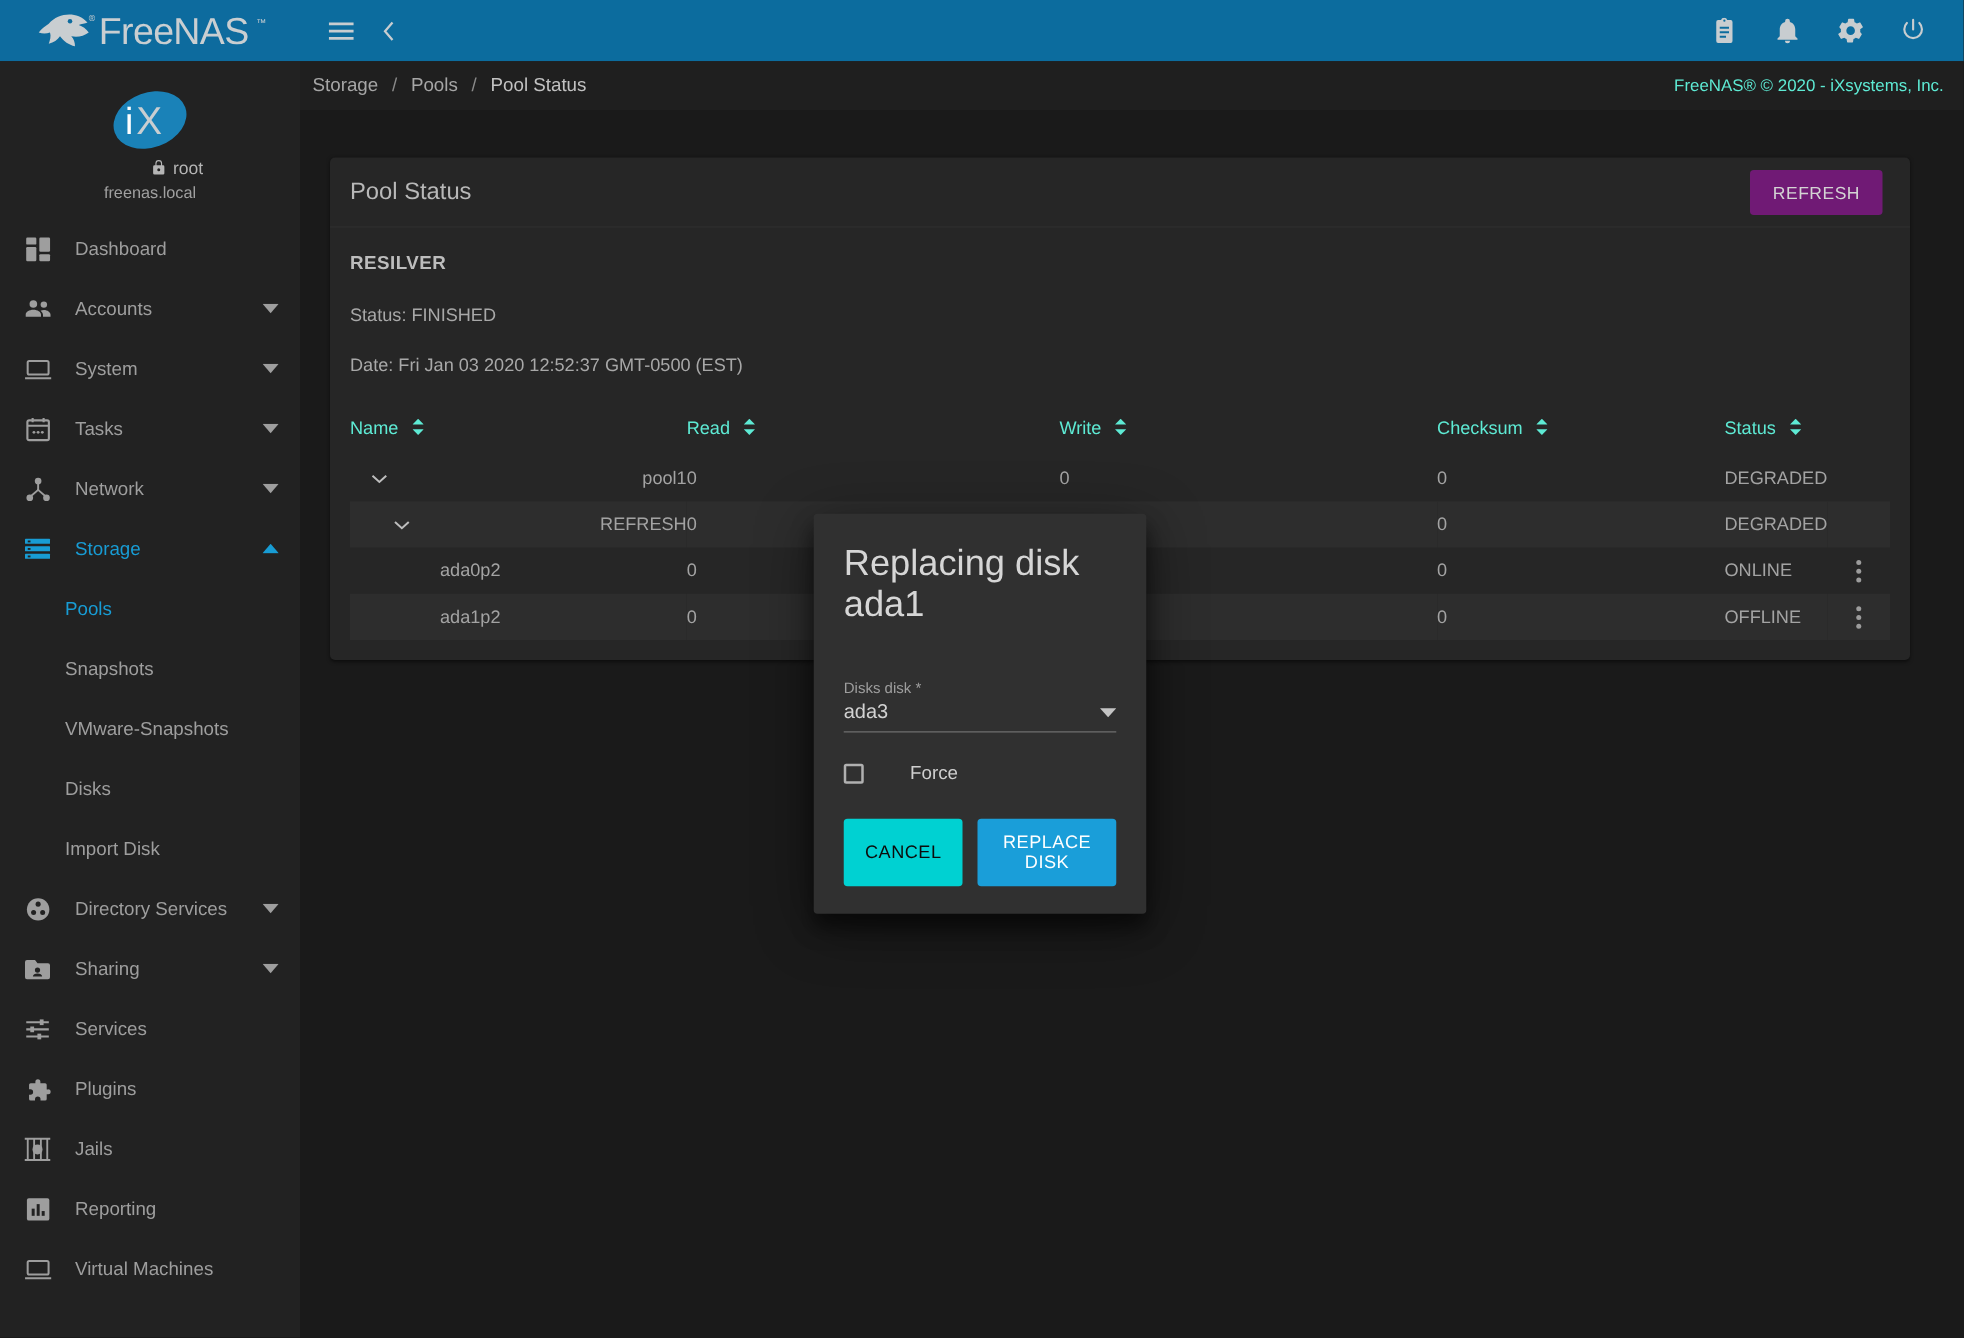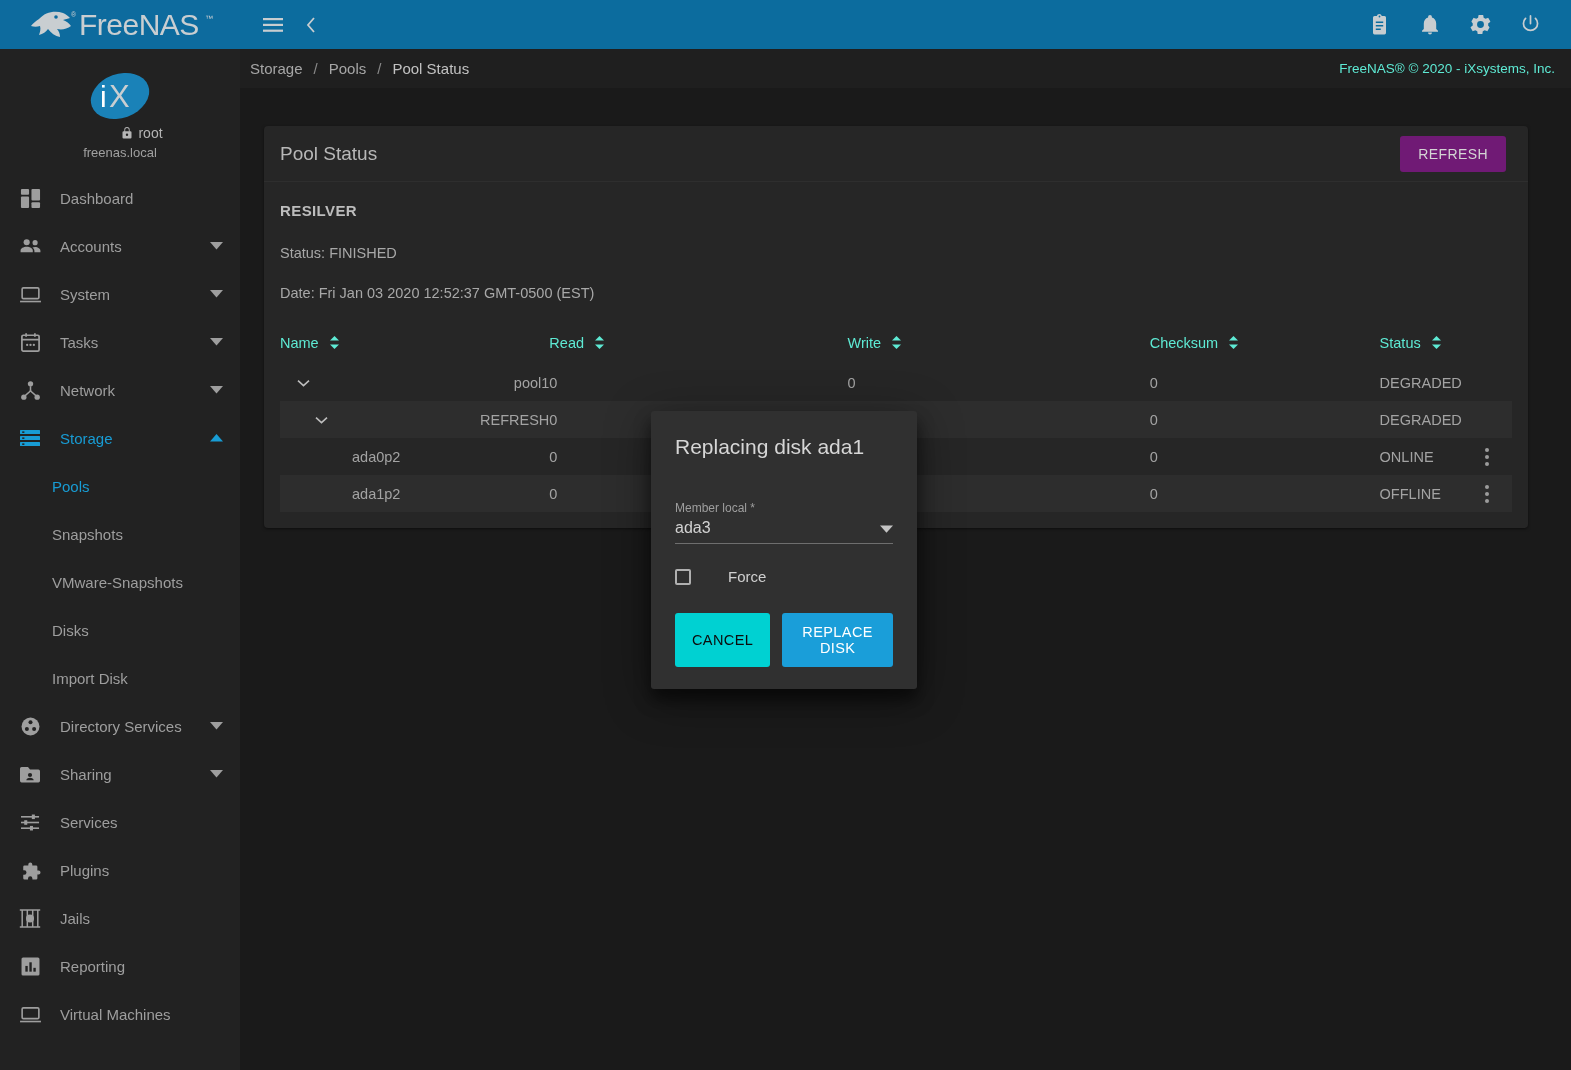--- a/index.html
+++ b/index.html
@@ -128,21 +128,21 @@
     display: flex; flex-direction: column; align-items: center; gap: 3px;
     cursor: pointer;
   }
   .kebab i { width: 4px; height: 4px; border-radius: 50%; background: #9c9c9c; display: block; }
   .dialog {
     position: absolute; left: 651px; top: 411px; width: 266px;
     background: #303030; border-radius: 3px;
     box-shadow: 0 11px 15px rgba(0,0,0,.5), 0 9px 46px rgba(0,0,0,.42);
     padding: 24px 24px 22px;
   }
-  .dlg-title { font-size: 21px; color: #d6d6d6; font-weight: 400; margin-bottom: 42px; }
+  .dlg-title { font-size: 29px; color: #d6d6d6; font-weight: 400; margin-bottom: 42px; }
   .fld-label { font-size: 12px; color: #9e9e9e; margin-bottom: 4px; }
   .fld-select {
     display: flex; align-items: center; border-bottom: 1px solid #6e6e6e;
     padding-bottom: 6px; cursor: pointer;
   }
   .fld-value { font-size: 16px; color: #d2d2d2; flex: 1 1 auto; }
   .caret { color: #c4c4c4; }
   .chk-row { display: flex; align-items: center; margin-top: 24px; cursor: pointer; gap: 26px; }
   .chk-box {
     width: 16px; height: 16px; border: 2px solid #b0b0b0; border-radius: 2px;
@@ -589,21 +589,21 @@
           </tr>
         </tbody>
       </table>
     </div>
   </div>
 </div>
 
 <div class="dialog">
   <div class="dlg-title">Replacing disk ada1</div>
 
-  <div class="fld-label">Member local *</div>
+  <div class="fld-label">Disks disk *</div>
   <div class="fld-select">
     <span class="fld-value">ada3</span>
     <span class="caret">
       <svg width="13" height="8" viewBox="0 0 13 8" fill="currentColor">
           <polygon points="0,0.6 13,0.6 6.5,7.8"></polygon>
         </svg>
     </span>
   </div>
 
   <div class="chk-row">

